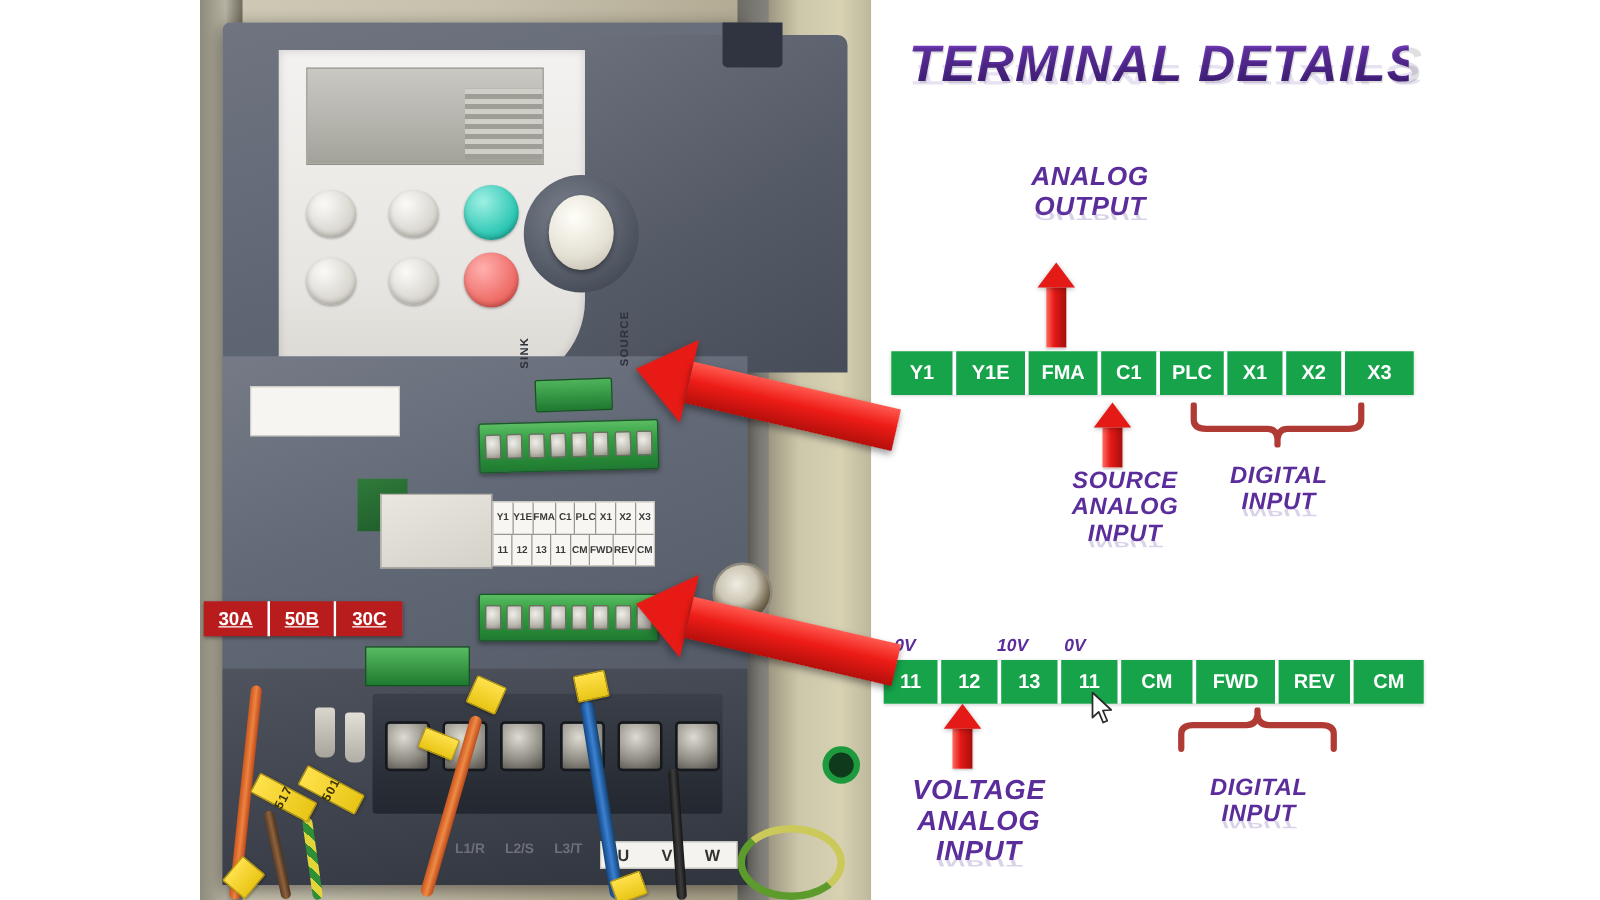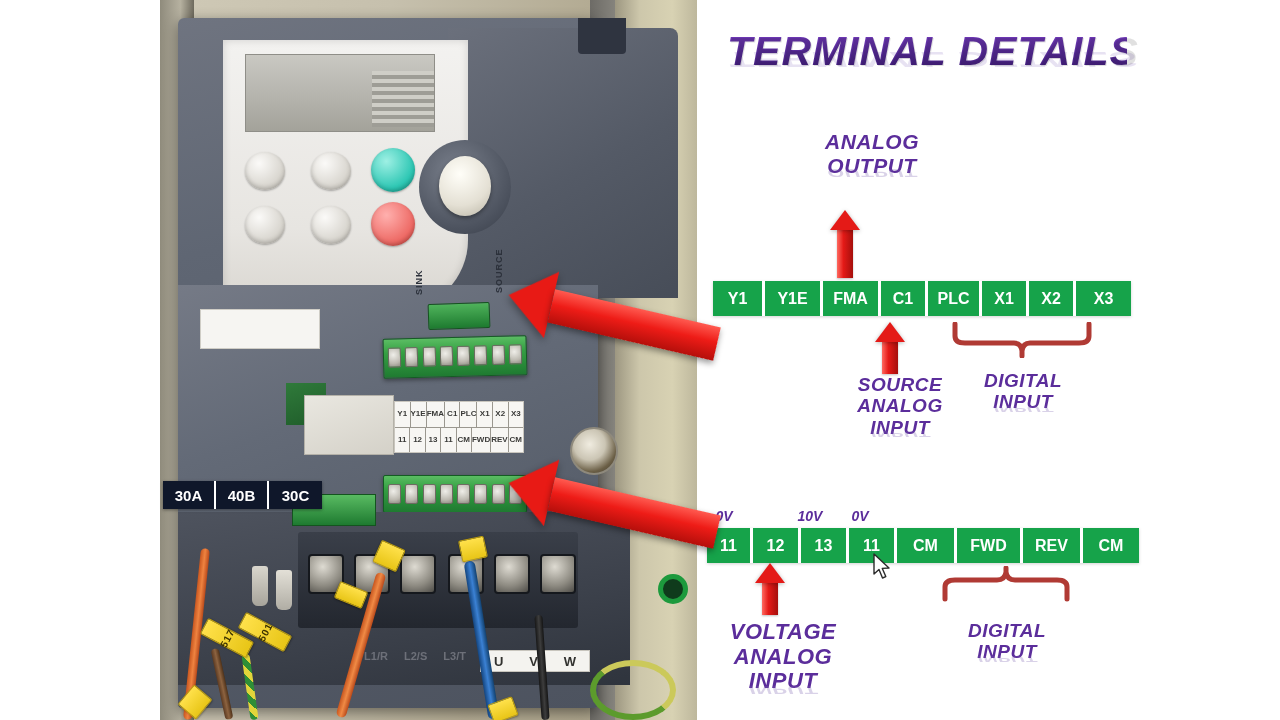--- a/index.html
+++ b/index.html
@@ -153,21 +153,21 @@
   .term-card .cell {
     flex:1; font-size:8px; font-weight:bold; color:#3a3a38;
     display:flex; align-items:center; justify-content:center;
     border-right:1px solid #9a978f; line-height:1;
     font-family:"Liberation Sans", sans-serif;
   }
   .term-card .cell:last-child { border-right:none; }
 
   
   .drive-low {
-    position:absolute; left:18px; top:512px; width:452px; height:173px;
+    position:absolute; left:18px; top:535px; width:420px; height:173px;
     background: linear-gradient(170deg,#4e535e,#3c414b 60%,#2f343d);
   }
   .power-block {
     position:absolute; left:120px; top:20px; width:280px; height:96px;
     background: linear-gradient(180deg,#3a3f49,#23272f);
     border-radius:3px;
   }
   .power-block .pscrew {
     position:absolute; top:22px; width:36px; height:40px; border-radius:4px;
     background: radial-gradient(circle at 40% 30%, #dedbd2, #8e8b82 60%, #4e4c47);
@@ -247,24 +247,24 @@
     border-radius:3px 3px 6px 6px;
   }
 
   
   .overlay-30 {
     position:absolute; left:163px; top:481px;
     display:flex; z-index:30;
     box-shadow:0 1px 3px rgba(0,0,0,.4);
   }
   .overlay-30 .cell {
-    width:53px; height:28px; background:#0f172a;
+    width:53px; height:28px; background:#b91c1c;
     border-right:2px solid #ffffff;
     color:#ffffff; font-weight:bold; font-size:15px;
-    display:flex; align-items:center; justify-content:center;
+    display:flex; align-items:center; justify-content:center;text-decoration:underline;
   }
   .overlay-30 .cell:last-child { border-right:none; }
 
   
   .big-arrow { position:absolute; z-index:40; }
   .big-arrow .shaft {
     position:absolute; height:34px;
     background: linear-gradient(180deg,#ff5a50 0%, #ee1c17 45%, #b50f0b 100%);
     box-shadow: 0 3px 6px rgba(0,0,0,.4);
   }
@@ -472,21 +472,21 @@
     <div class="tag tag-501">501</div>
     <div class="tag tag-plain1"></div>
     <div class="tag tag-plain2"></div>
     <div class="tag tag-plain3"></div>
     <div class="tag tag-plain4"></div>
     <div class="tag tag-plain5"></div>
   </div>
 
   <div class="overlay-30">
     <div class="cell">30A</div>
-    <div class="cell">40B</div>
+    <div class="cell">50B</div>
     <div class="cell">30C</div>
   </div>
 
   <div class="big-arrow" id="arrow-top">
     <div class="head"></div>
     <div class="shaft"></div>
   </div>
   <div class="big-arrow" id="arrow-bot">
     <div class="head"></div>
     <div class="shaft"></div>

